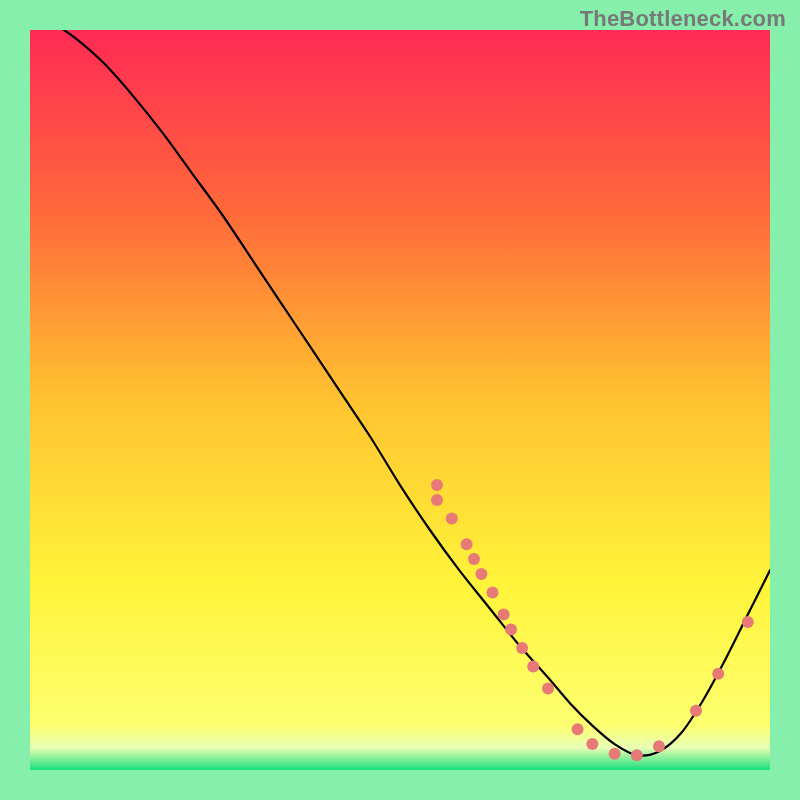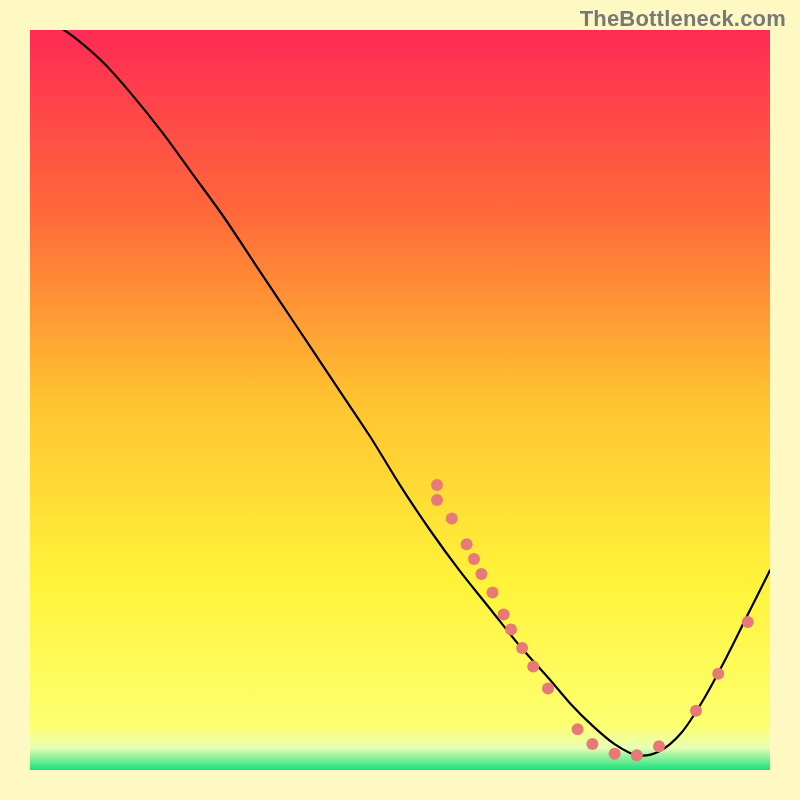--- a/index.html
+++ b/index.html
@@ -1,21 +1,21 @@
 <!DOCTYPE html>
 <html><head>
 <meta charset="utf-8">
 <style>
   * { margin: 0; padding: 0; box-sizing: border-box; }
   html, body { width: 800px; height: 800px; overflow: hidden; background: #000; }
   .frame {
     position: relative;
     width: 800px;
     height: 800px;
-    background: #fef9c3;
+    background: #86efac;
   }
   .watermark {
     position: absolute;
     top: 6px;
     right: 14px;
     font-family: Arial, Helvetica, sans-serif;
     font-size: 22px;
     font-weight: 600;
     color: #787878;
     letter-spacing: 0.2px;

